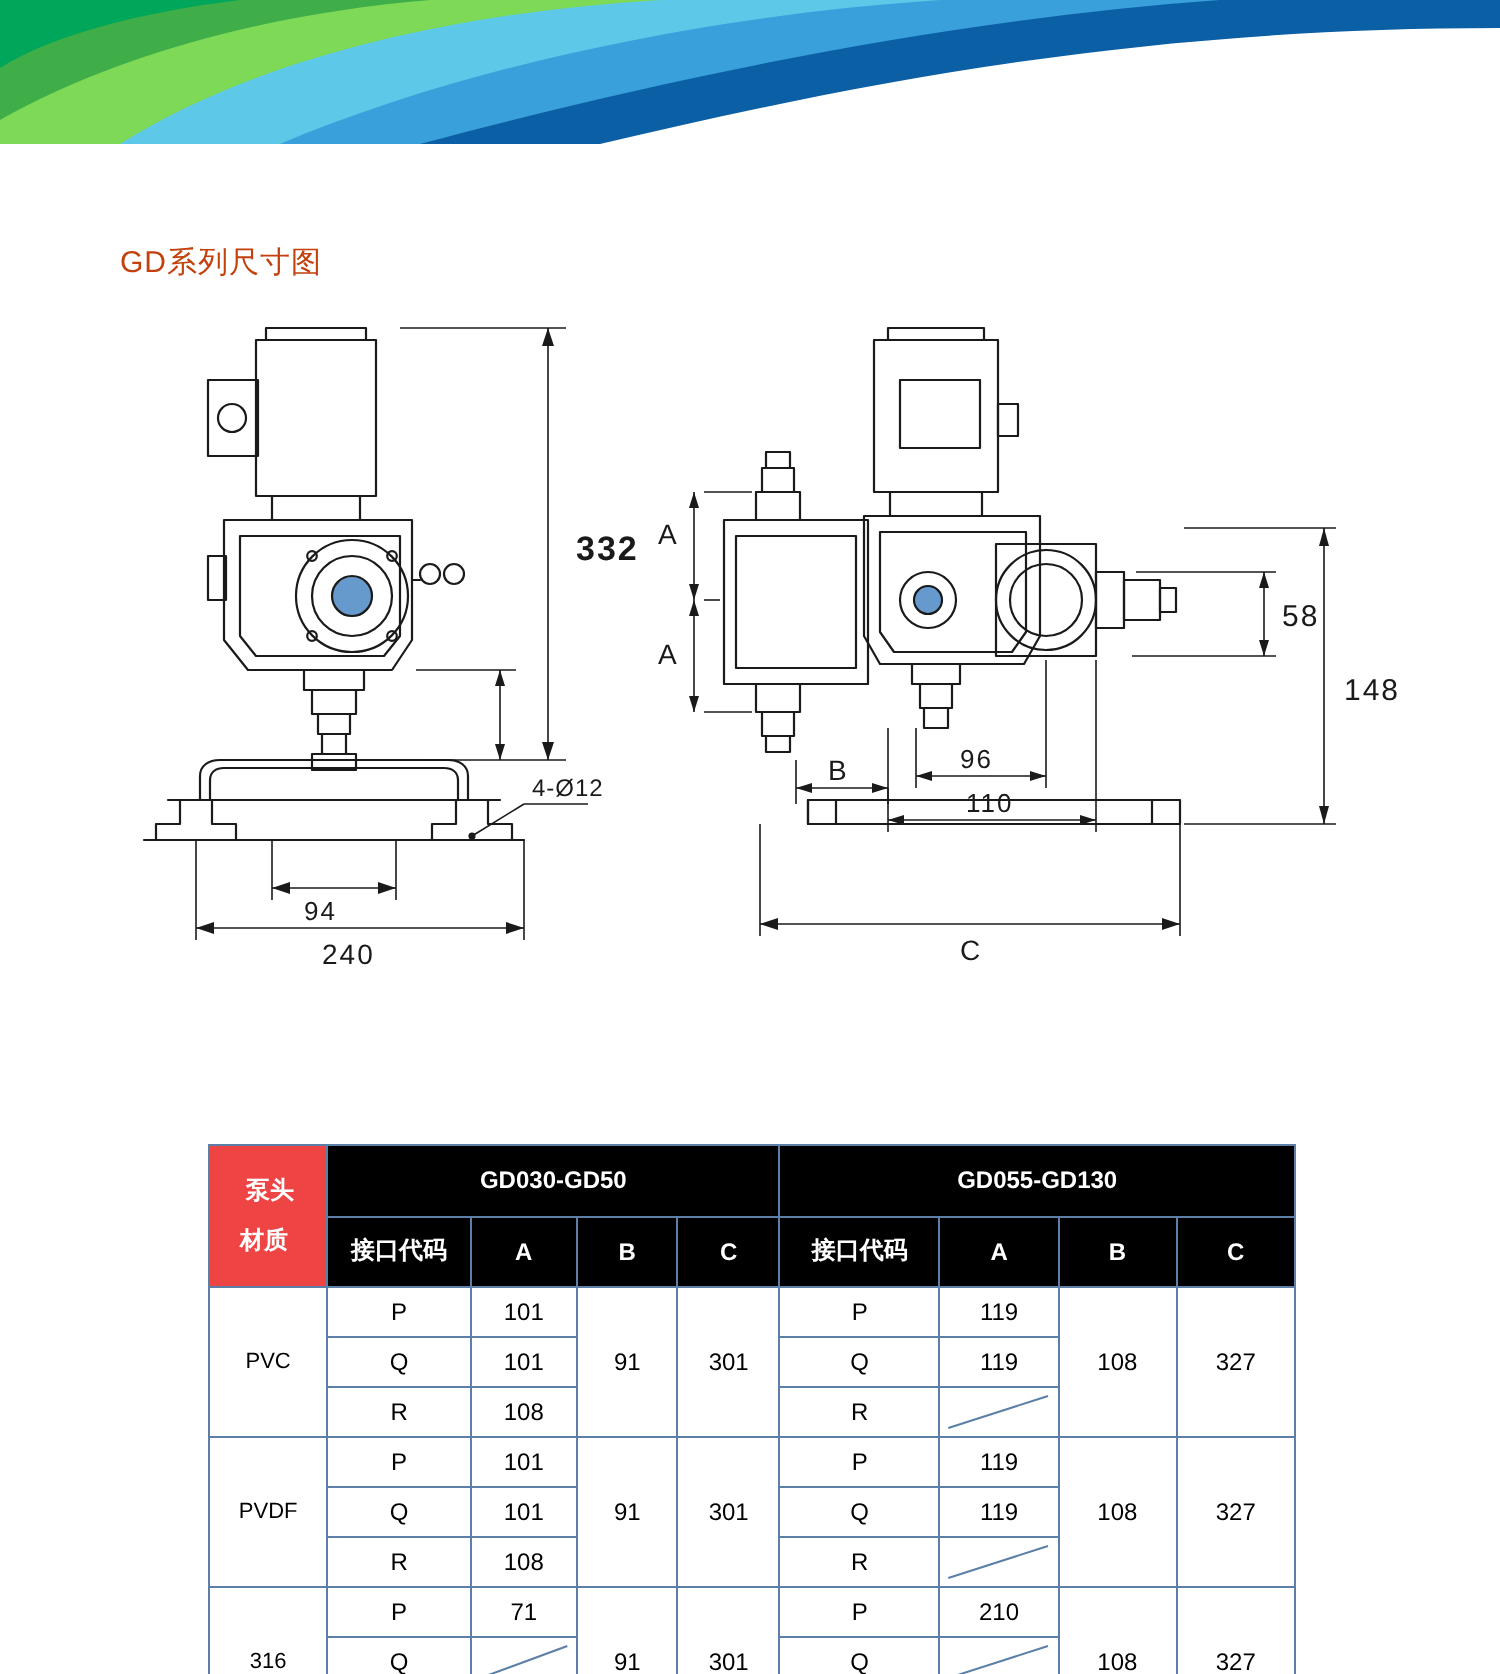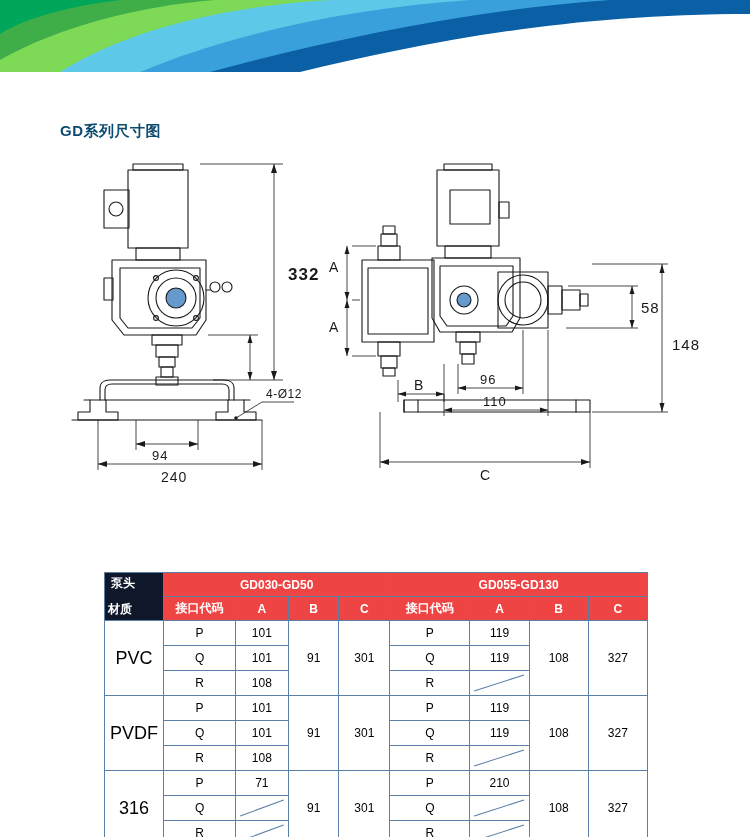--- a/index.html
+++ b/index.html
@@ -24,22 +24,22 @@
     height: 72px;
     overflow: hidden;
   }
 
   
   .section-title {
     position: absolute;
     left: 60px;
     top: 122px;
     font-size: 15px;
-    font-weight: bold;
-    color: #0c4a6e;
+    font-weight: normal;
+    color: #c2410c;
     letter-spacing: 0.5px;
   }
 
   
   .drawing {
     position: absolute;
     left: 0;
     top: 150px;
     width: 624px;
     height: 400px;
@@ -61,29 +61,29 @@
   table.dim td, table.dim th {
     border: 1px solid #5b7fa6;
     text-align: center;
     vertical-align: middle;
     height: 24px;
     padding: 0;
     font-weight: normal;
     color: #000;
   }
   table.dim thead th {
-    background: #ef4444;
+    background: #000000;
     color: #fff;
     font-weight: bold;
     height: 23px;
   }
   table.dim thead th.corner {
-    background: #0f172a;
+    background: #ef4444;
     position: relative;
-    padding: 0;
+    padding: 12px;
   }
   .corner-inner {
     position: relative;
     width: 100%;
     height: 100%;
     min-height: 46px;
   }
   .corner-top {
     position: absolute;
     left: 6px;
@@ -92,21 +92,21 @@
     font-weight: bold;
   }
   .corner-bot {
     position: absolute;
     left: 3px;
     bottom: 2px;
     font-size: 12px;
     font-weight: bold;
   }
   .matcell {
-    font-size: 18px;
+    font-size: 11px;
     margin-top: 20px;
   }
   
   .hatch {
     position: relative;
   }
   .hatch svg {
     position: absolute;
     left: 0; top: 0;
     width: 100%;

